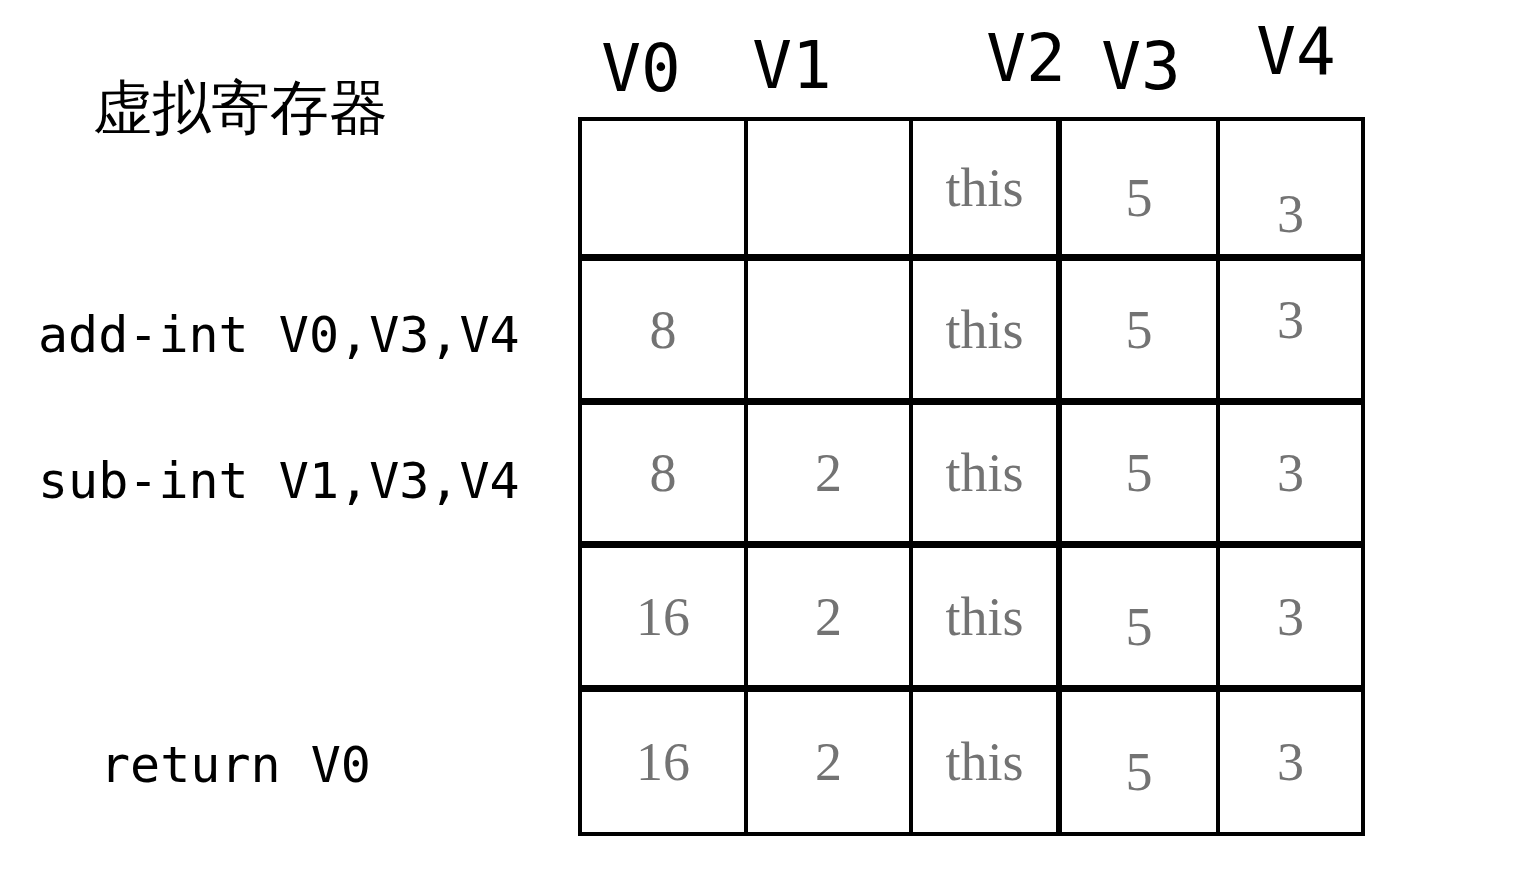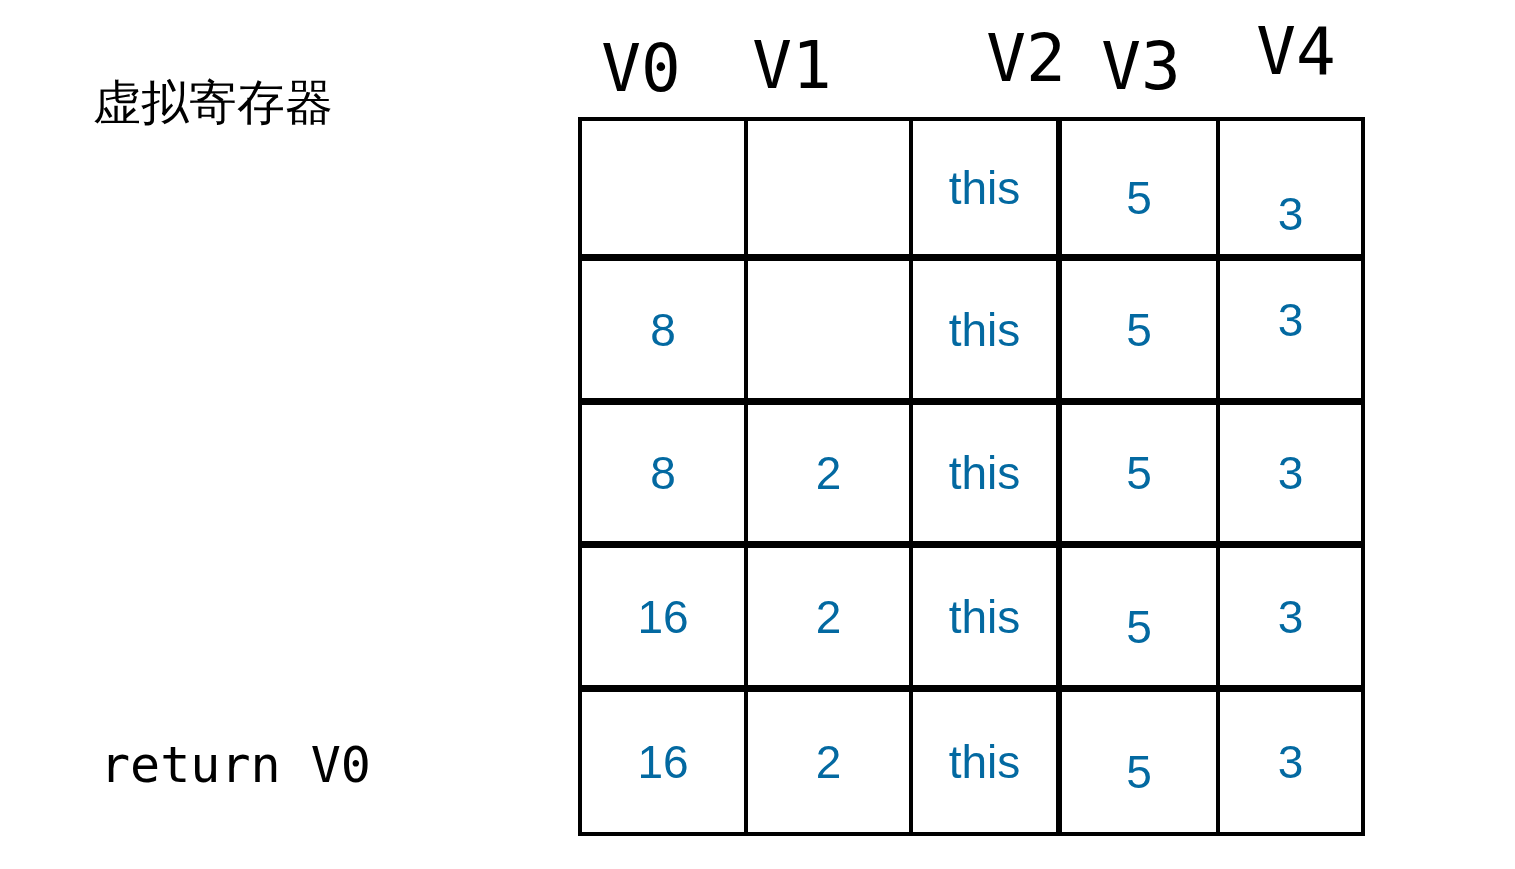--- a/index.html
+++ b/index.html
@@ -15,21 +15,21 @@
     width: 1515px;
     height: 869px;
     background: #ffffff;
     color: #000000;
   }
   .title {
     position: absolute;
     left: 93px;
     top: 78px;
     font-family: "DejaVu Sans", "Liberation Sans", sans-serif;
-    font-size: 48px;
+    font-size: 59px;
     line-height: 1;
     letter-spacing: 0px;
     color: #000000;
     white-space: pre;
   }
   .col-header {
     position: absolute;
     transform: translateX(-50%);
     font-family: "DejaVu Sans Mono", "Liberation Mono", monospace;
     font-size: 66px;
@@ -56,24 +56,24 @@
     border: 4px solid #000000;
     display: grid;
     grid-template-columns: 166px 165px 149px 158px 141px;
     grid-template-rows: 140px 144px 143px 144px 140px;
   }
   .cell {
     box-sizing: border-box;
     display: flex;
     align-items: center;
     justify-content: center;
-    font-family: Liberation Sans, sans-serif;
-    font-size: 46px;
+    font-family: Liberation Serif, serif;
+    font-size: 54px;
     line-height: 1;
-    color: #0369a1;
+    color: #737373;
     overflow: hidden;
     white-space: pre;
   }
   .c1, .c2, .c4 { border-right: 4px solid #000000; }
   .c3 { border-right: 6px solid #000000; }
   .r1, .r2, .r3, .r4 { border-bottom: 7px solid #000000; }
   
   .r1.c4 { padding-top: 20px; }
   .r1.c5 { padding-top: 52px; }
   .r2.c5 { padding-bottom: 20px; }
@@ -86,20 +86,22 @@
 <div class="stage">
 
   <div class="title">虚拟寄存器</div>
 
   <div class="col-header" style="left:641px; top:36px">V0</div>
   <div class="col-header" style="left:792px; top:33px">V1</div>
   <div class="col-header" style="left:1026px; top:26px">V2</div>
   <div class="col-header" style="left:1141px; top:34px">V3</div>
   <div class="col-header" style="left:1296px; top:19px">V4</div>
 
+  <div class="instr" style="left:38px; top:335px">add-int V0,V3,V4</div>
+  <div class="instr" style="left:38px; top:481px">sub-int V1,V3,V4</div>
   <div class="instr" style="left:100px; top:765px">return V0</div>
 
   <div class="register-table">
     <div class="cell r1 c1"></div>
     <div class="cell r1 c2"></div>
     <div class="cell r1 c3">this</div>
     <div class="cell r1 c4">5</div>
     <div class="cell r1 c5">3</div>
 
     <div class="cell r2 c1">8</div>

